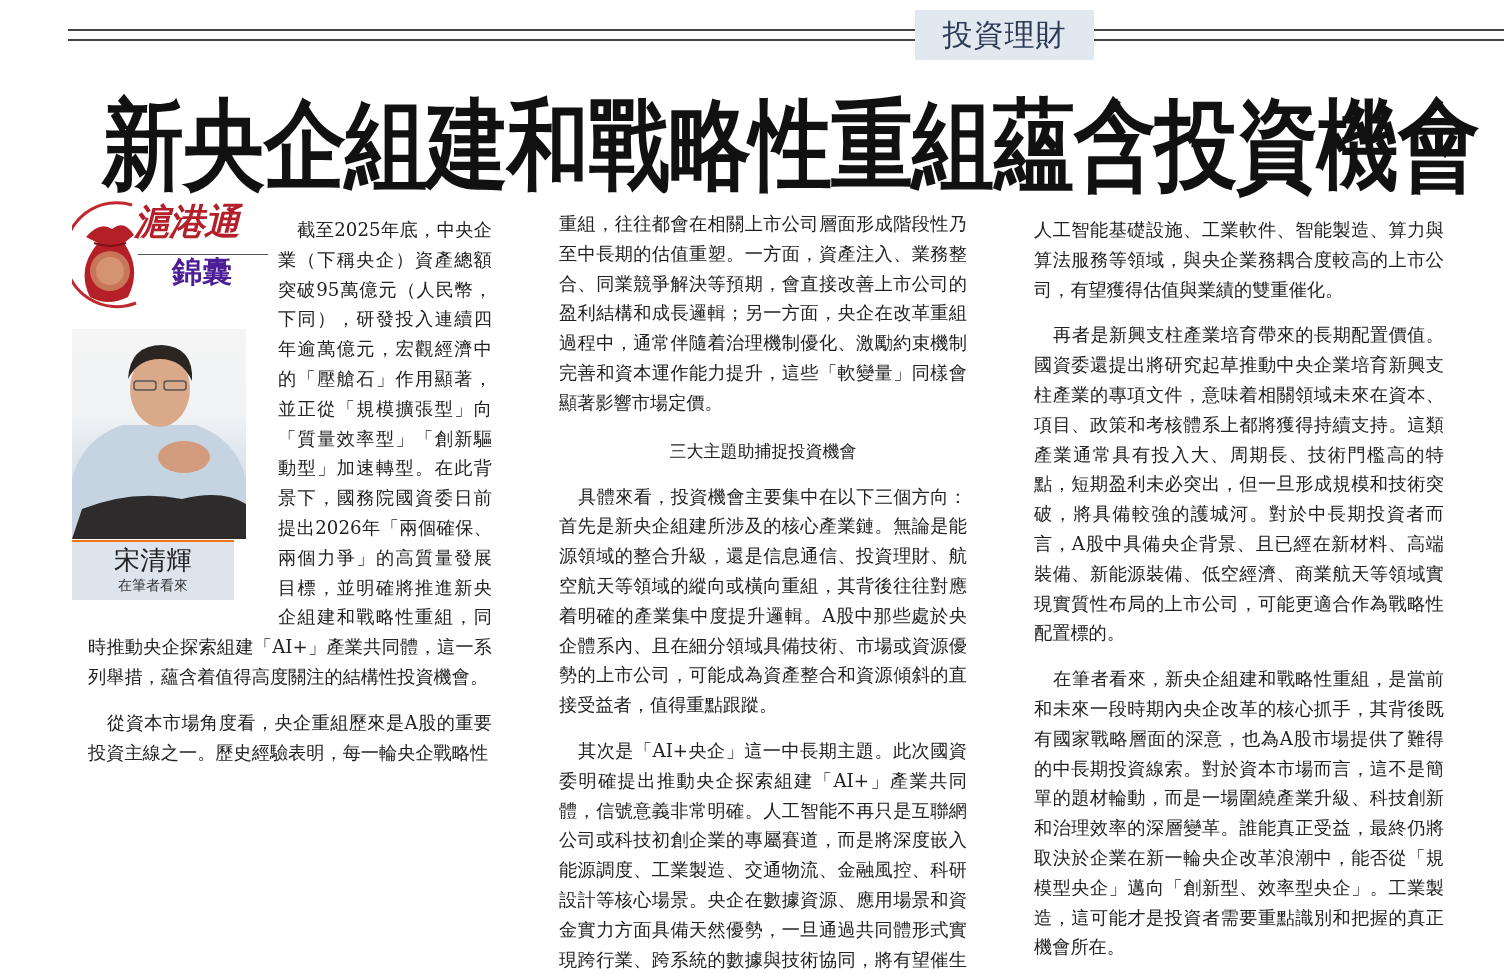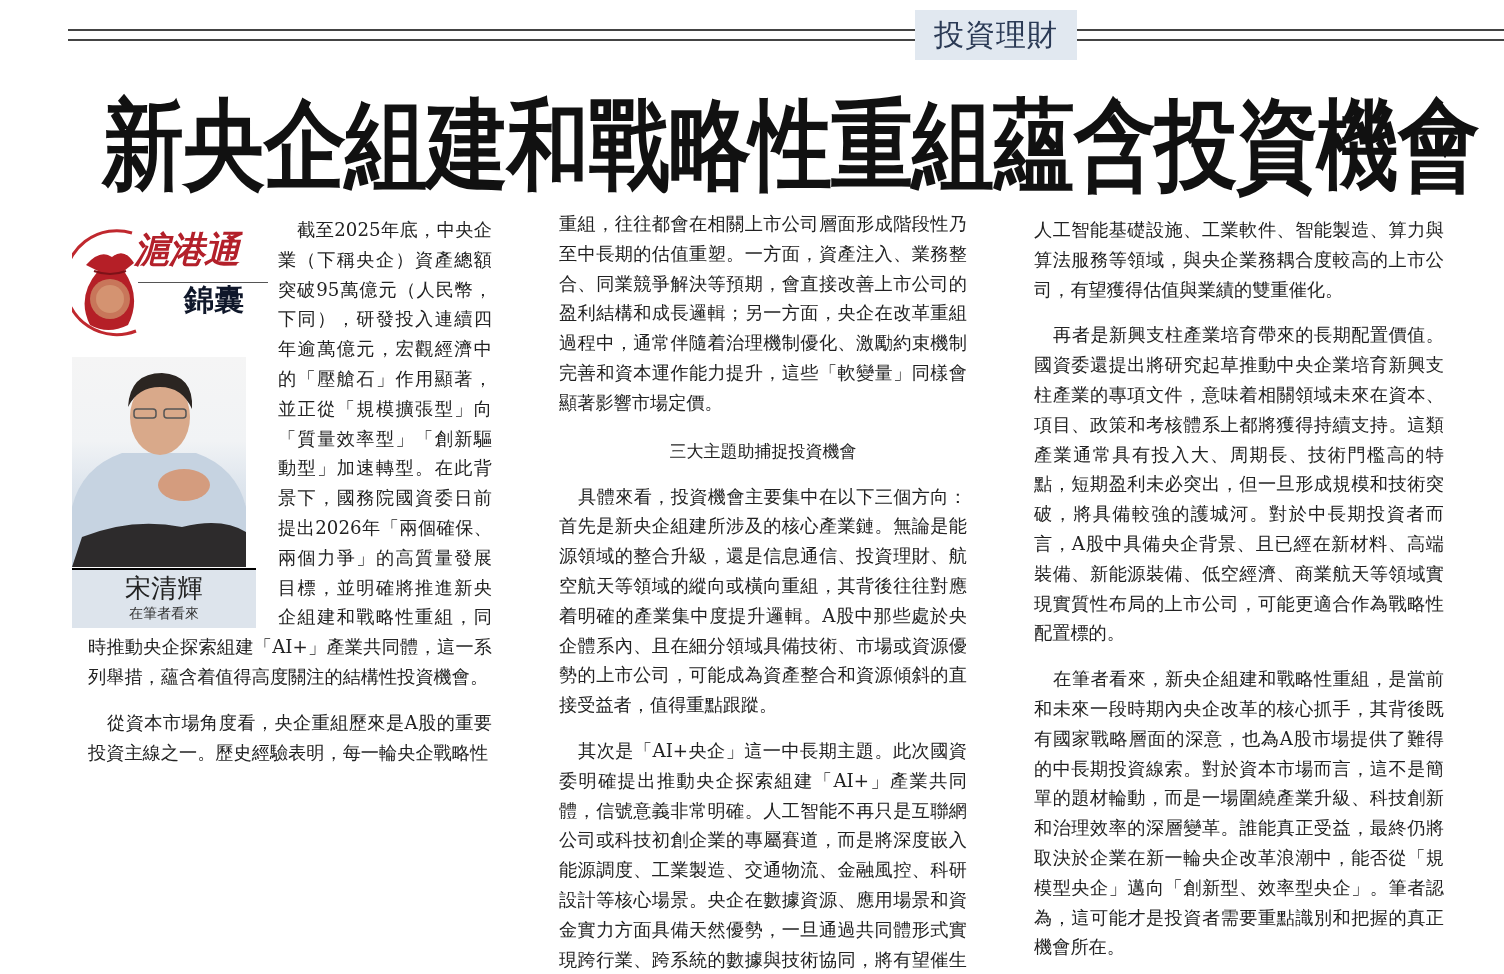--- a/index.html
+++ b/index.html
@@ -3,44 +3,44 @@
 <meta charset="utf-8">
 <style>
   html, body { margin:0; padding:0; background:#ffffff; }
   body { width:1504px; height:974px; position:relative; overflow:hidden;
          font-family:"DejaVu Serif","Liberation Serif",serif; color:#222; }
   .rule { position:absolute; height:0; border-top:2px solid #444; }
   .rule.top1 { left:68px; top:29px; width:848px; }
   .rule.top2 { left:68px; top:39px; width:848px; }
   .rule.top3 { left:1077px; top:29px; width:427px; }
   .rule.top4 { left:1077px; top:39px; width:427px; }
-  .section-tag { position:absolute; left:915px; top:10px; width:162px; height:50px;
+  .section-tag { position:absolute; left:915px; top:10px; width:179px; height:50px;
     background:#e1e8f0; color:#2b3a55; font-family:"DejaVu Sans","Liberation Sans",sans-serif;
     font-size:30px; line-height:50px; text-align:center; letter-spacing:1px; }
   .headline { position:absolute; left:102px; top:82px; width:1330px; height:104px;
     font-family:"DejaVu Serif","Liberation Serif",serif; font-weight:bold; font-size:82px;
     line-height:104px; color:#111; text-align:center; letter-spacing:-1px;
     transform:scaleY(1.2); transform-origin:top center; white-space:nowrap; }
   .col { position:absolute; font-size:18.2px; line-height:29.8px; color:#222; }
   .col p { margin:16px; text-align:justify; text-align-last:left; }
   .col p.indent { text-indent:1.05em; }
   .col1 { left:72px; top:199px; width:436px; }
   .col2 { left:543px; top:193px; width:440px; }
   .col3 { left:1018px; top:199px; width:442px; }
-  .float-box { float:left; width:196px; height:404px; margin-right:10px; position:relative;margin-top:28px; }
+  .float-box { float:left; width:196px; height:404px; margin-right:10px; position:relative; }
   .logo { position:absolute; left:0; top:0; width:196px; height:110px; }
   .logo-title { position:absolute; left:62px; top:8px; font-family:"DejaVu Serif","Liberation Serif",serif;
     font-style:italic; font-weight:bold; font-size:36px; color:#b3202a; letter-spacing:-1px; white-space:nowrap; }
   .logo-rule { position:absolute; left:66px; top:55px; width:130px; border-top:1px solid #555; }
-  .logo-sub { position:absolute; left:112px; top:58px; font-family:"DejaVu Sans","Liberation Sans",sans-serif;
-    font-size:30px; font-weight:bold; color:#0f172a; white-space:nowrap; }
+  .logo-sub { position:absolute; left:100px; top:58px; font-family:"DejaVu Sans","Liberation Sans",sans-serif;
+    font-size:30px; font-weight:bold; color:#4c1d95; white-space:nowrap; }
   .photo { position:absolute; left:0; top:130px; width:174px; height:210px;
     background:linear-gradient(180deg,#f5f5f5 0%,#f1f3f5 40%,#dfe6ee 60%,#c9d4e0 100%); overflow:hidden; }
-  .caption-box { position:absolute; left:0; top:341px; width:184px; height:58px; background:#dde4ec;
-    border-top:2px solid #000000; text-align:center; }
+  .caption-box { position:absolute; left:0; top:341px; width:162px; height:58px; background:#dde4ec;
+    border-top:2px solid #f97316; text-align:center; }
   .caption-name { font-family:"DejaVu Sans","Liberation Sans",sans-serif; font-size:26px; line-height:32px; color:#222; margin-top:2px; }
   .caption-role { font-family:"DejaVu Sans","Liberation Sans",sans-serif; font-size:14px; line-height:18px; color:#333; }
   .subhead { font-family:"DejaVu Sans","Liberation Sans",sans-serif; font-size:17px; line-height:30px;
     text-align:center; margin:18px 0 14px 0 !important; color:#222; text-align-last:center !important; }
 </style>
 </head>
 <body>
 
 <div class="rule top1"></div>
 <div class="rule top2"></div>
@@ -88,15 +88,15 @@
 <div class="col col2">
   <p>重組，往往都會在相關上市公司層面形成階段性乃至中長期的估值重塑。一方面，資產注入、業務整合、同業競爭解決等預期，會直接改善上市公司的盈利結構和成長邏輯；另一方面，央企在改革重組過程中，通常伴隨着治理機制優化、激勵約束機制完善和資本運作能力提升，這些「軟變量」同樣會顯著影響市場定價。</p>
   <p class="subhead">三大主題助捕捉投資機會</p>
   <p class="indent">具體來看，投資機會主要集中在以下三個方向：首先是新央企組建所涉及的核心產業鏈。無論是能源領域的整合升級，還是信息通信、投資理財、航空航天等領域的縱向或橫向重組，其背後往往對應着明確的產業集中度提升邏輯。A股中那些處於央企體系內、且在細分領域具備技術、市場或資源優勢的上市公司，可能成為資產整合和資源傾斜的直接受益者，值得重點跟蹤。</p>
   <p class="indent">其次是「AI+央企」這一中長期主題。此次國資委明確提出推動央企探索組建「AI+」產業共同體，信號意義非常明確。人工智能不再只是互聯網公司或科技初創企業的專屬賽道，而是將深度嵌入能源調度、工業製造、交通物流、金融風控、科研設計等核心場景。央企在數據資源、應用場景和資金實力方面具備天然優勢，一旦通過共同體形式實現跨行業、跨系統的數據與技術協同，將有望催生一批具有行業壁壘的應用型AI龍頭。對應到A股，</p>
 </div>
 
 <div class="col col3">
   <p>人工智能基礎設施、工業軟件、智能製造、算力與算法服務等領域，與央企業務耦合度較高的上市公司，有望獲得估值與業績的雙重催化。</p>
   <p class="indent">再者是新興支柱產業培育帶來的長期配置價值。國資委還提出將研究起草推動中央企業培育新興支柱產業的專項文件，意味着相關領域未來在資本、項目、政策和考核體系上都將獲得持續支持。這類產業通常具有投入大、周期長、技術門檻高的特點，短期盈利未必突出，但一旦形成規模和技術突破，將具備較強的護城河。對於中長期投資者而言，A股中具備央企背景、且已經在新材料、高端裝備、新能源裝備、低空經濟、商業航天等領域實現實質性布局的上市公司，可能更適合作為戰略性配置標的。</p>
-  <p class="indent">在筆者看來，新央企組建和戰略性重組，是當前和未來一段時期內央企改革的核心抓手，其背後既有國家戰略層面的深意，也為A股市場提供了難得的中長期投資線索。對於資本市場而言，這不是簡單的題材輪動，而是一場圍繞產業升級、科技創新和治理效率的深層變革。誰能真正受益，最終仍將取決於企業在新一輪央企改革浪潮中，能否從「規模型央企」邁向「創新型、效率型央企」。筆者認為，這可能才是投資者需要重點識別和把握的真正機會所在。</p>
+  <p class="indent">在筆者看來，新央企組建和戰略性重組，是當前和未來一段時期內央企改革的核心抓手，其背後既有國家戰略層面的深意，也為A股市場提供了難得的中長期投資線索。對於資本市場而言，這不是簡單的題材輪動，而是一場圍繞產業升級、科技創新和治理效率的深層變革。誰能真正受益，最終仍將取決於企業在新一輪央企改革浪潮中，能否從「規模型央企」邁向「創新型、效率型央企」。工業製造，這可能才是投資者需要重點識別和把握的真正機會所在。</p>
   <p class="indent">作者為經濟學家，著有《中國韌性》。宏觀經濟中的。</p>
 </div>
 
 </body></html>

